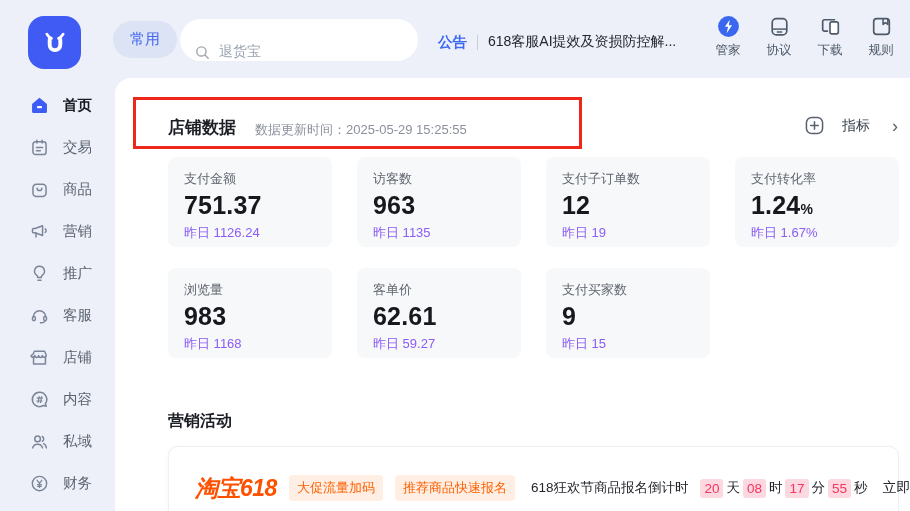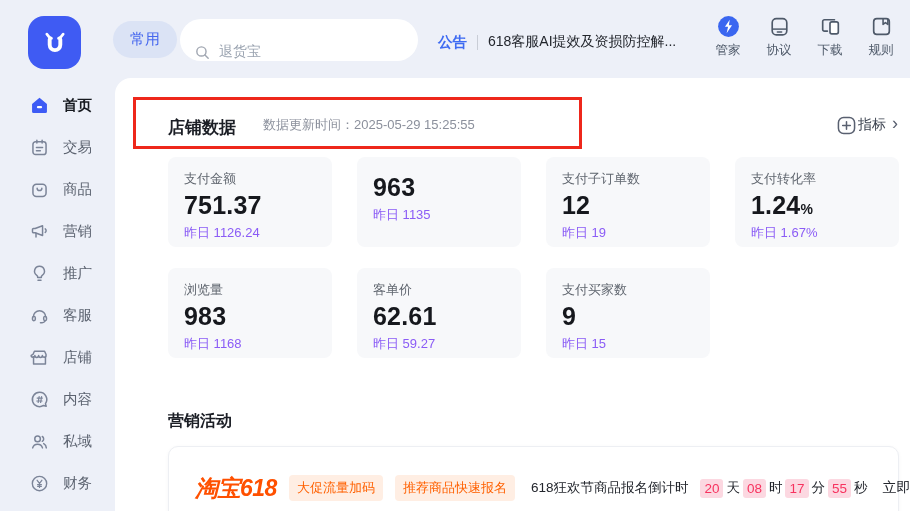--- a/index.html
+++ b/index.html
@@ -61,27 +61,27 @@
   .panel {
     position:absolute; left:115px; top:78px; width:795px; height:433px;
     background:#ffffff; border-radius:16px 0 0 0;
   }
   .annot-red {
     position:absolute; left:133px; top:97px; width:449px; height:52px;
     border:3px solid #ee271b; z-index:9;
   }
   .panel-header {
     position:absolute; left:53px; top:38px;
-    display:flex; align-items:flex-start; gap:27px;
+    display:flex; align-items:flex-end; gap:19px;
   }
   .panel-header .title { font-size:17px; font-weight:bold; color:#1c1f26; }
   .panel-header .upd { font-size:13px; color:#8b909c; }
   .metrics-btn {
     position:absolute; right:12px; top:38px;
-    display:flex; gap:2px; cursor:pointer;
+    display:flex; align-items:center; gap:18px; cursor:pointer;
   }
   .metrics-btn .lbl { font-size:14px; color:#3a414e; }
   .metrics-btn .chev { font-size:18px; color:#596070; line-height:14px; margin-left:4px; }
 
   .cards-row { position:absolute; left:53px; display:grid; gap:25px; }
   .row1 { top:79px; grid-template-columns:repeat(4,164px); }
   .row2 { top:190px; grid-template-columns:repeat(3,164px); }
   .mcard {
     height:90px; background:#f7f8fa; border-radius:8px; padding:13px 16px;
     cursor:pointer;
@@ -318,20 +318,21 @@
     <span class="chev">›</span>
   </div>
 
   <div class="cards-row row1">
     <div class="mcard">
       <div class="lbl">支付金额</div>
       <div class="val"><span>751.37</span><span class="sfx"></span></div>
       <div class="yst">昨日 1126.24</div>
     </div>
     <div class="mcard">
+      <div class="lbl">访客数</div>
       <div class="val"><span>963</span><span class="sfx"></span></div>
       <div class="yst">昨日 1135</div>
     </div>
     <div class="mcard">
       <div class="lbl">支付子订单数</div>
       <div class="val"><span>12</span><span class="sfx"></span></div>
       <div class="yst">昨日 19</div>
     </div>
     <div class="mcard">
       <div class="lbl">支付转化率</div>

